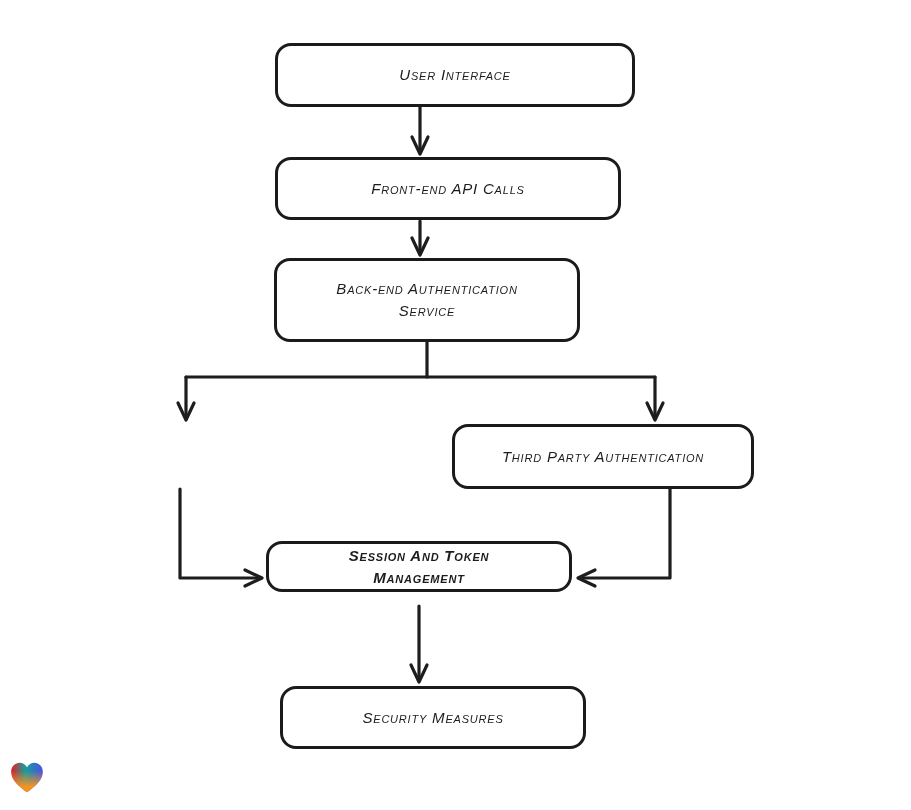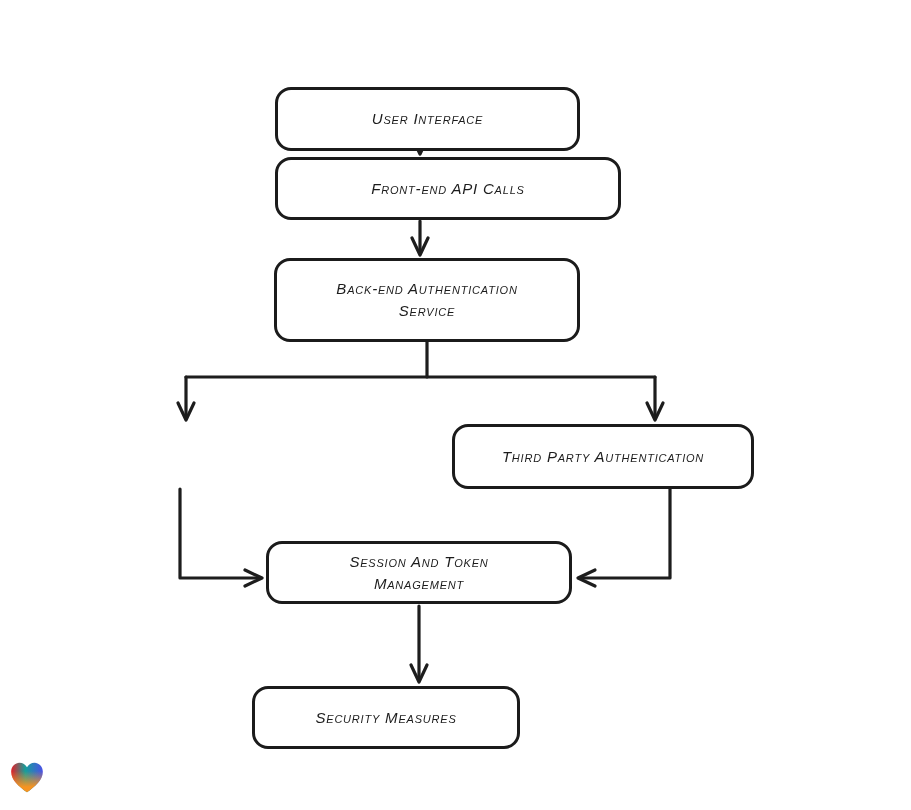--- a/index.html
+++ b/index.html
@@ -89,42 +89,42 @@
     <g>
       <path d="M670,488 L670,578 L581,578"></path>
       <polyline points="595,570 578,578 595,586"></polyline>
     </g>
     <g>
       <line x1="419" y1="606" x2="419" y2="680"></line>
       <polyline points="411,665 419,682 427,665"></polyline>
     </g>
   </svg>
 
-  <div class="node" style="left:275px; top:43px; width:305px; height:64px;margin-top:44px;">
+  <div class="node" style="left:275px; top:43px; width:360px; height:64px;">
     <span class="label">User Interface</span>
   </div>
 
   <div class="node" style="left:275px; top:157px; width:346px; height:63px;">
     <span class="label">Front-end API Calls</span>
   </div>
 
   <div class="node" style="left:274px; top:258px; width:306px; height:84px; padding:4px 40px;text-align:center;">
     <span class="label">Back-end Authentication Service</span>
   </div>
 
 
   <div class="node" style="left:452px; top:424px; width:302px; height:65px;">
     <span class="label">Third Party Authentication</span>
   </div>
 
-  <div class="node" style="left:266px; top:541px; width:306px; height:63px; padding:6px 50px;">
+  <div class="node" style="left:266px; top:541px; width:306px; height:51px; padding:6px 50px;font-weight:bold;">
     <span class="label">Session And Token Management</span>
   </div>
 
-  <div class="node" style="left:252px; top:686px; width:268px; height:63px;">
+  <div class="node" style="left:280px; top:686px; width:306px; height:63px;">
     <span class="label">Security Measures</span>
   </div>
 
   <div class="logo">
     <svg width="38" height="37" viewBox="0 0 36 34" aria-hidden="true">
       <defs>
         <linearGradient id="heart-x" x1="0" y1="0" x2="1" y2="0">
           <stop offset="0" stop-color="#e41e26"></stop>
           <stop offset="0.45" stop-color="#159f9b"></stop>
           <stop offset="1" stop-color="#4b50e6"></stop>

